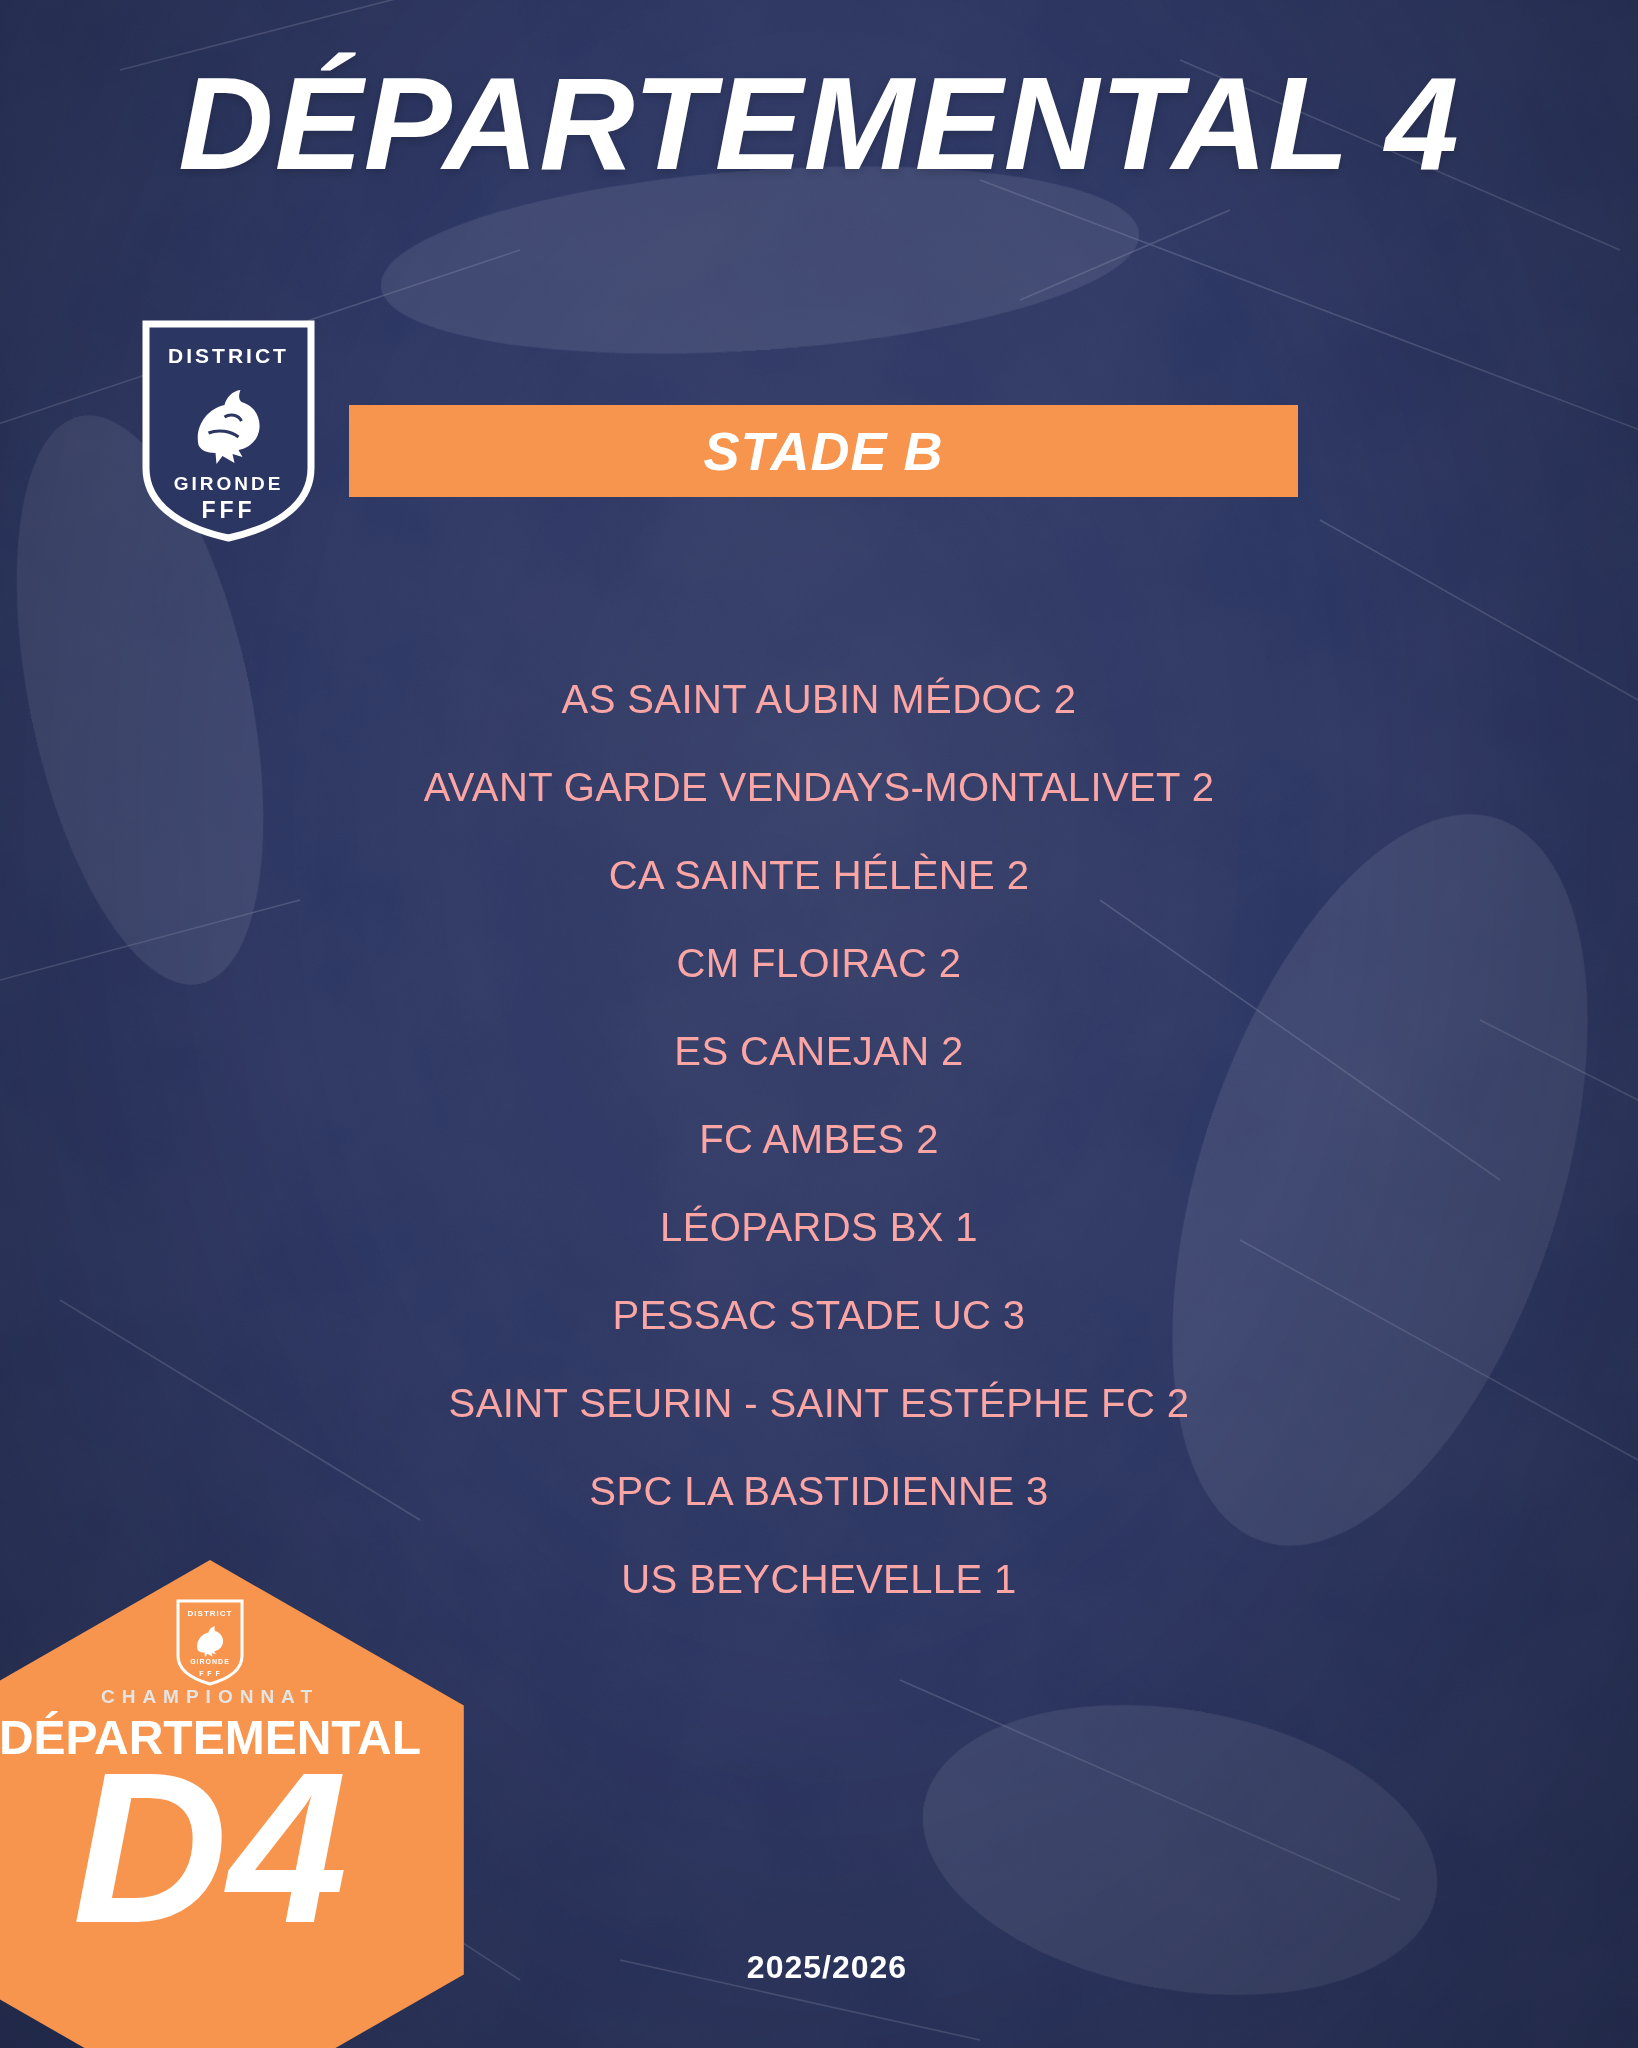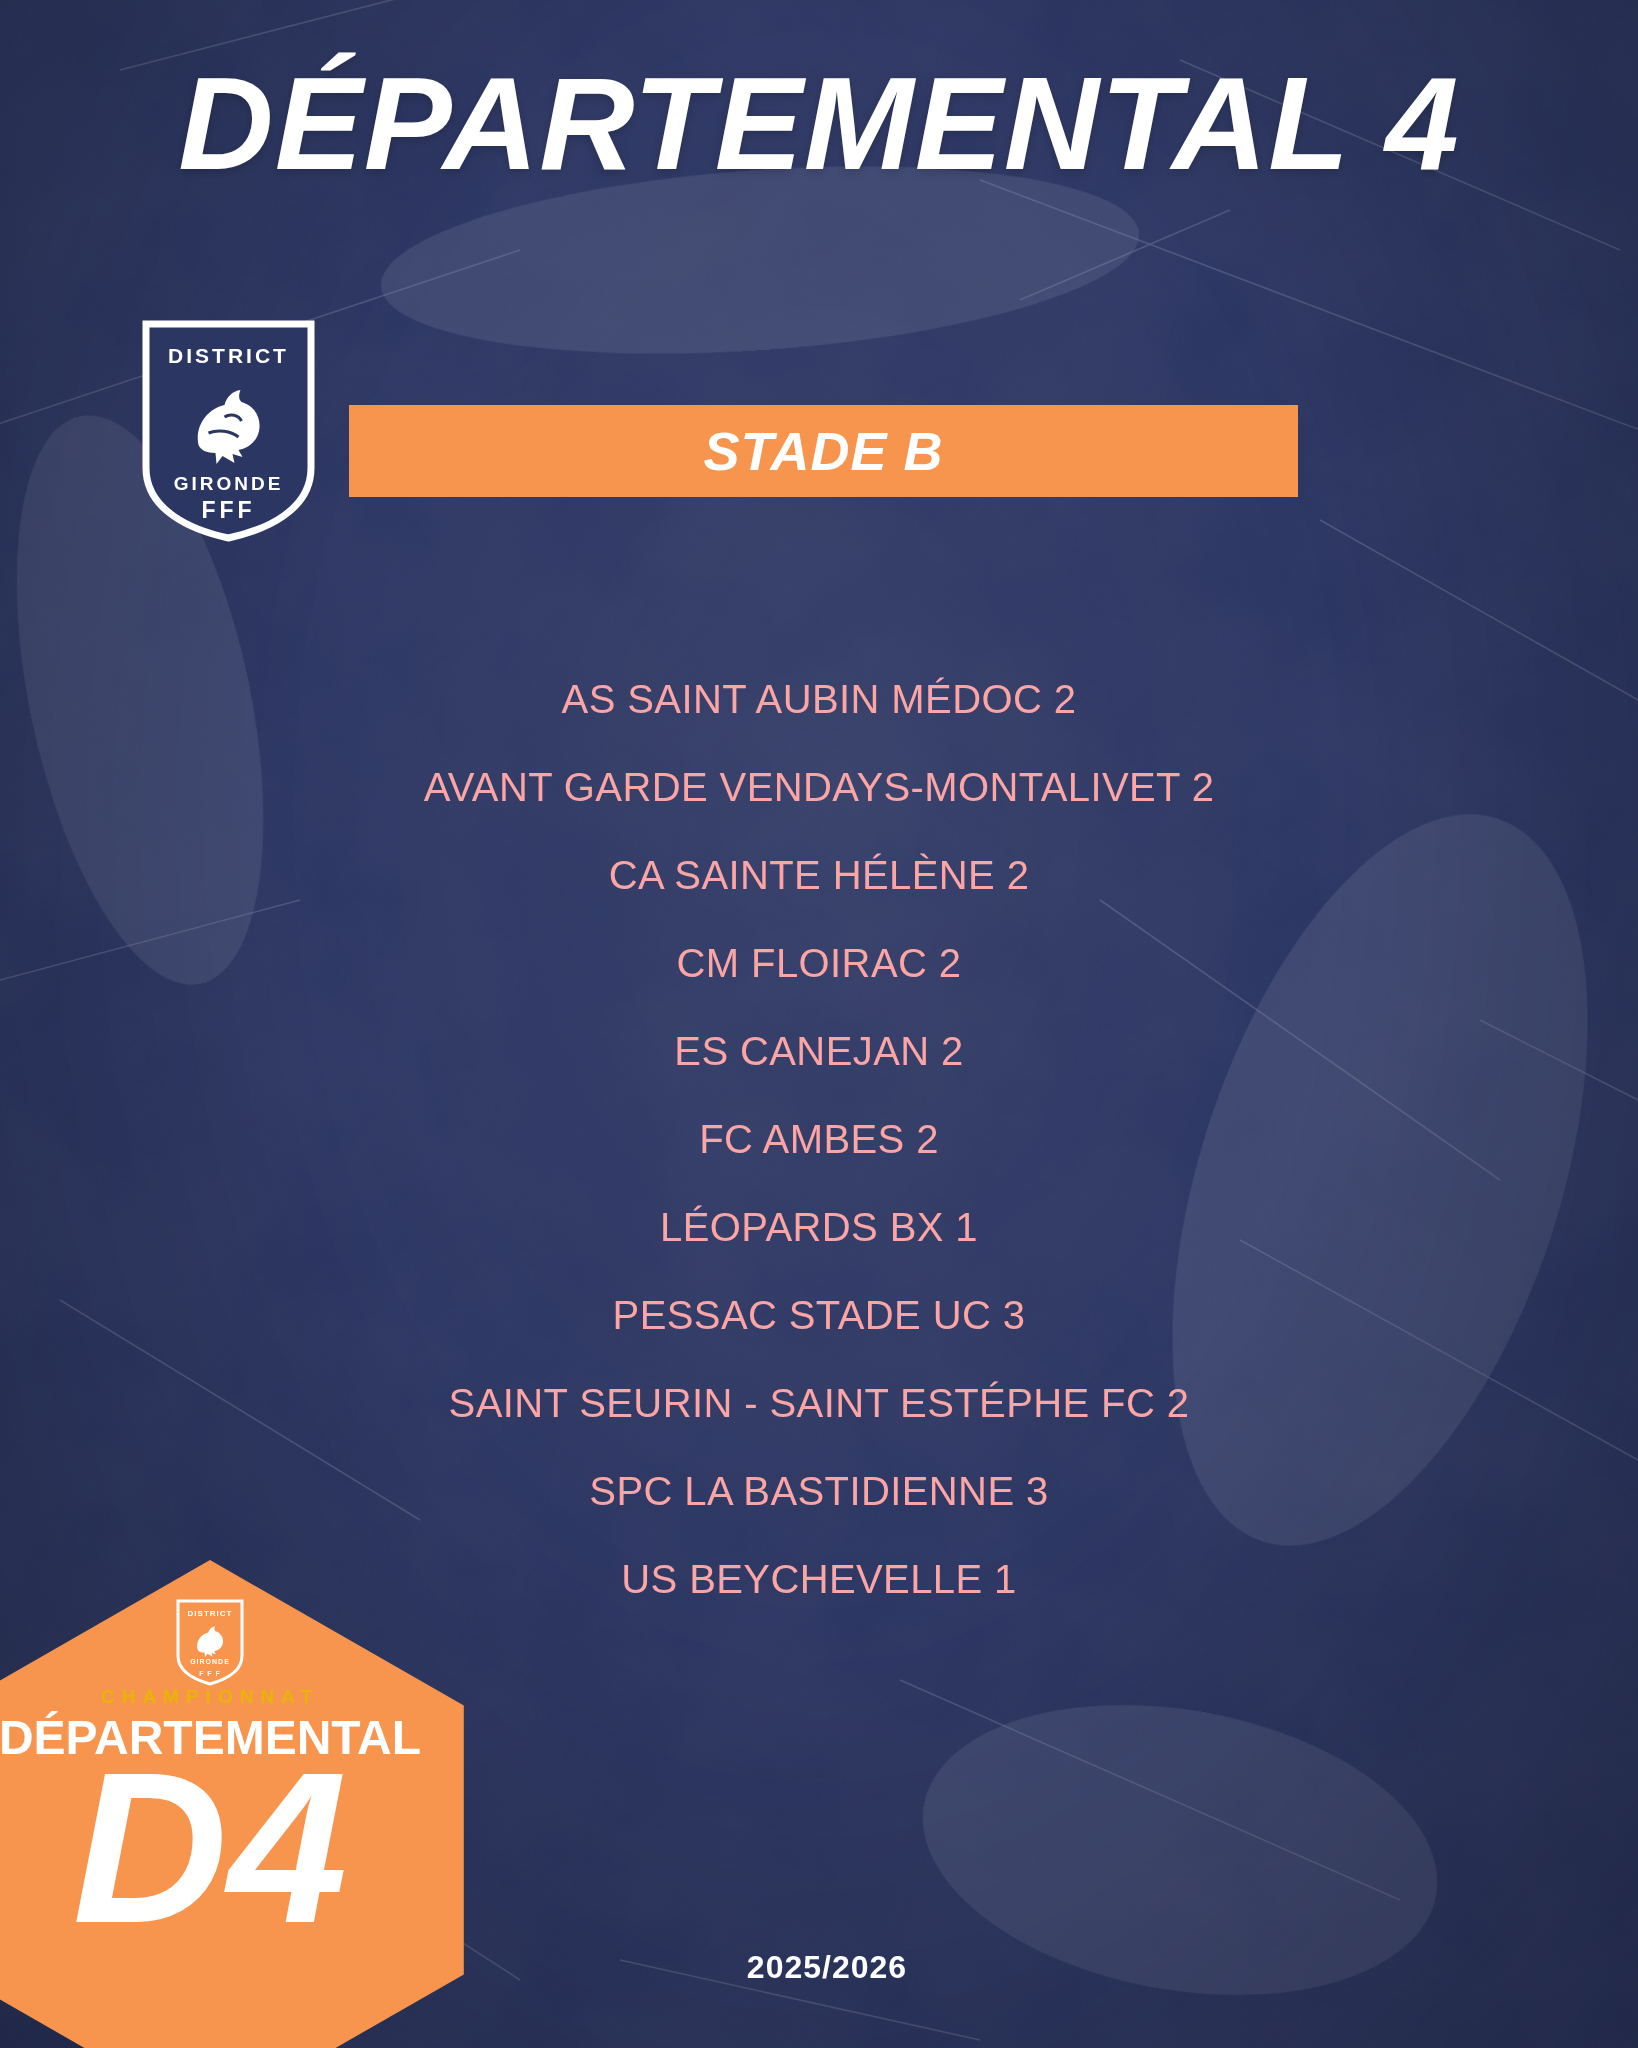--- a/index.html
+++ b/index.html
@@ -136,21 +136,21 @@
     height: 88px;
   }
   .badge-champ {
     position: absolute;
     top: 126px;
     left: 50%;
     transform: translateX(-50%);
     font-size: 19px;
     letter-spacing: 7px;
     font-weight: 700;
-    color: #eab308;
+    color: #e5e5e5;
     white-space: nowrap;
   }
   .badge-dept {
     position: absolute;
     top: 150px;
     left: 50%;
     transform: translateX(-50%);
     font-size: 48px;
     font-weight: 800;
     letter-spacing: 0px;

